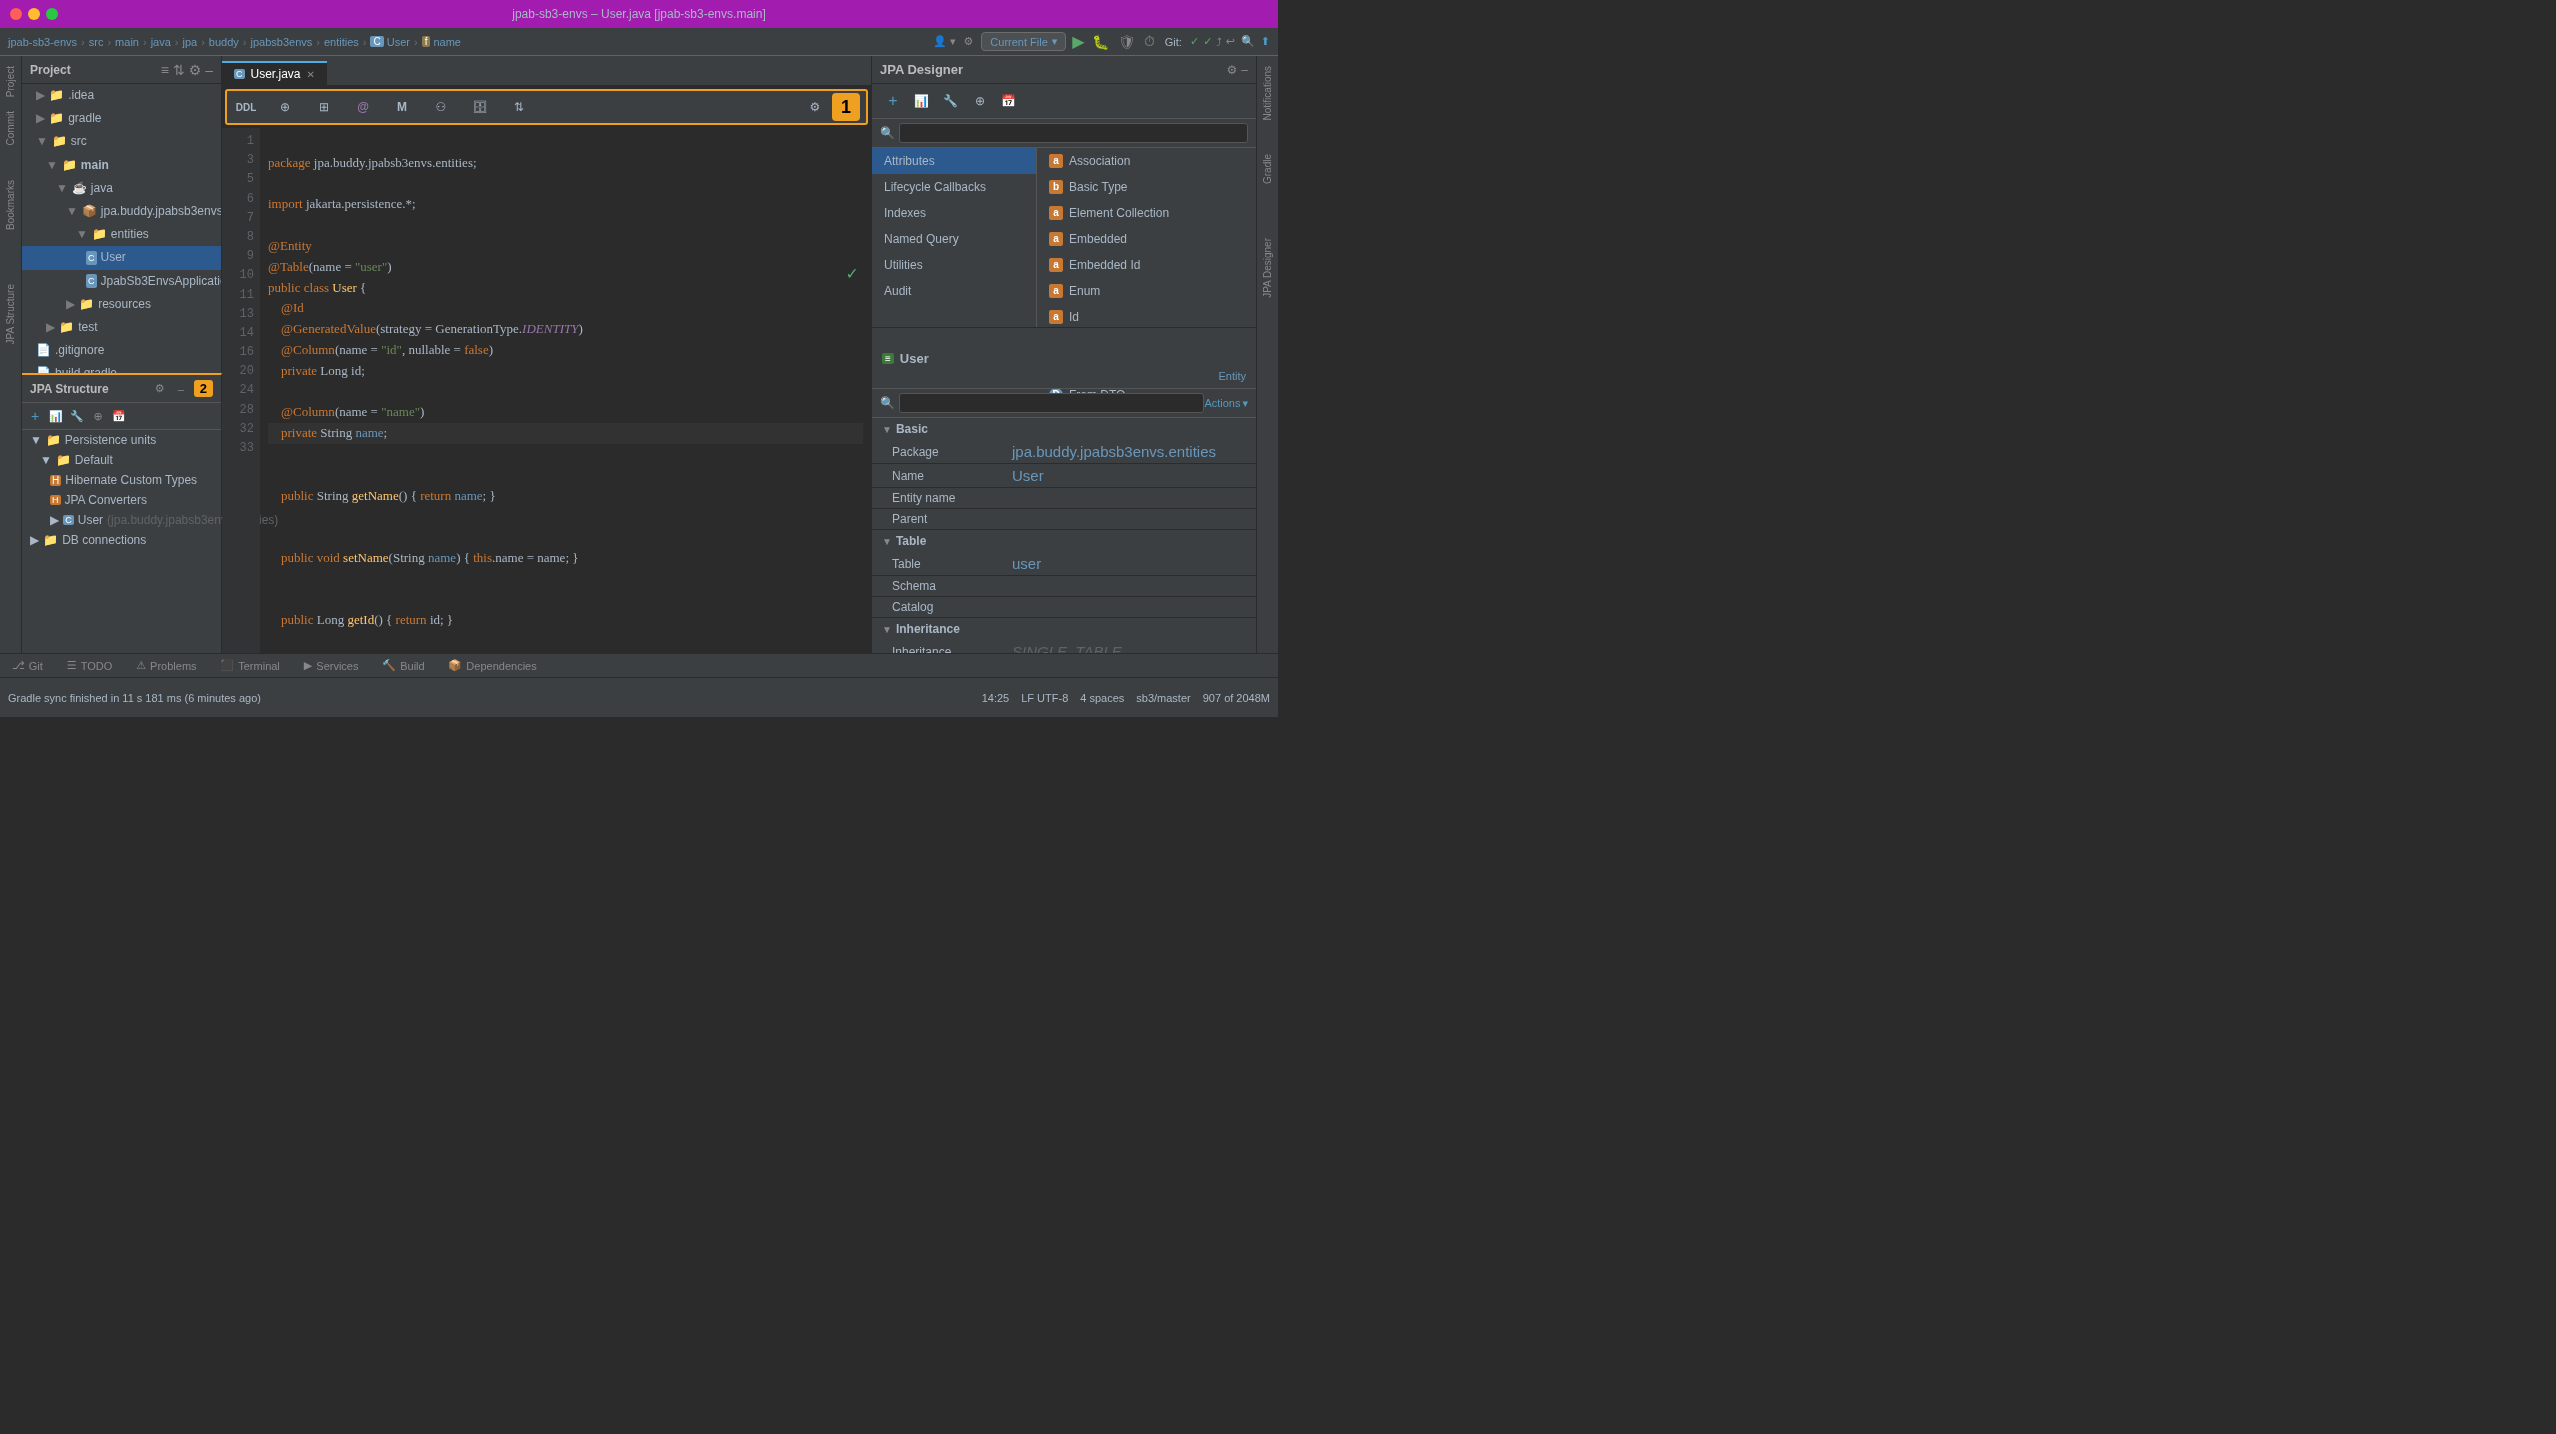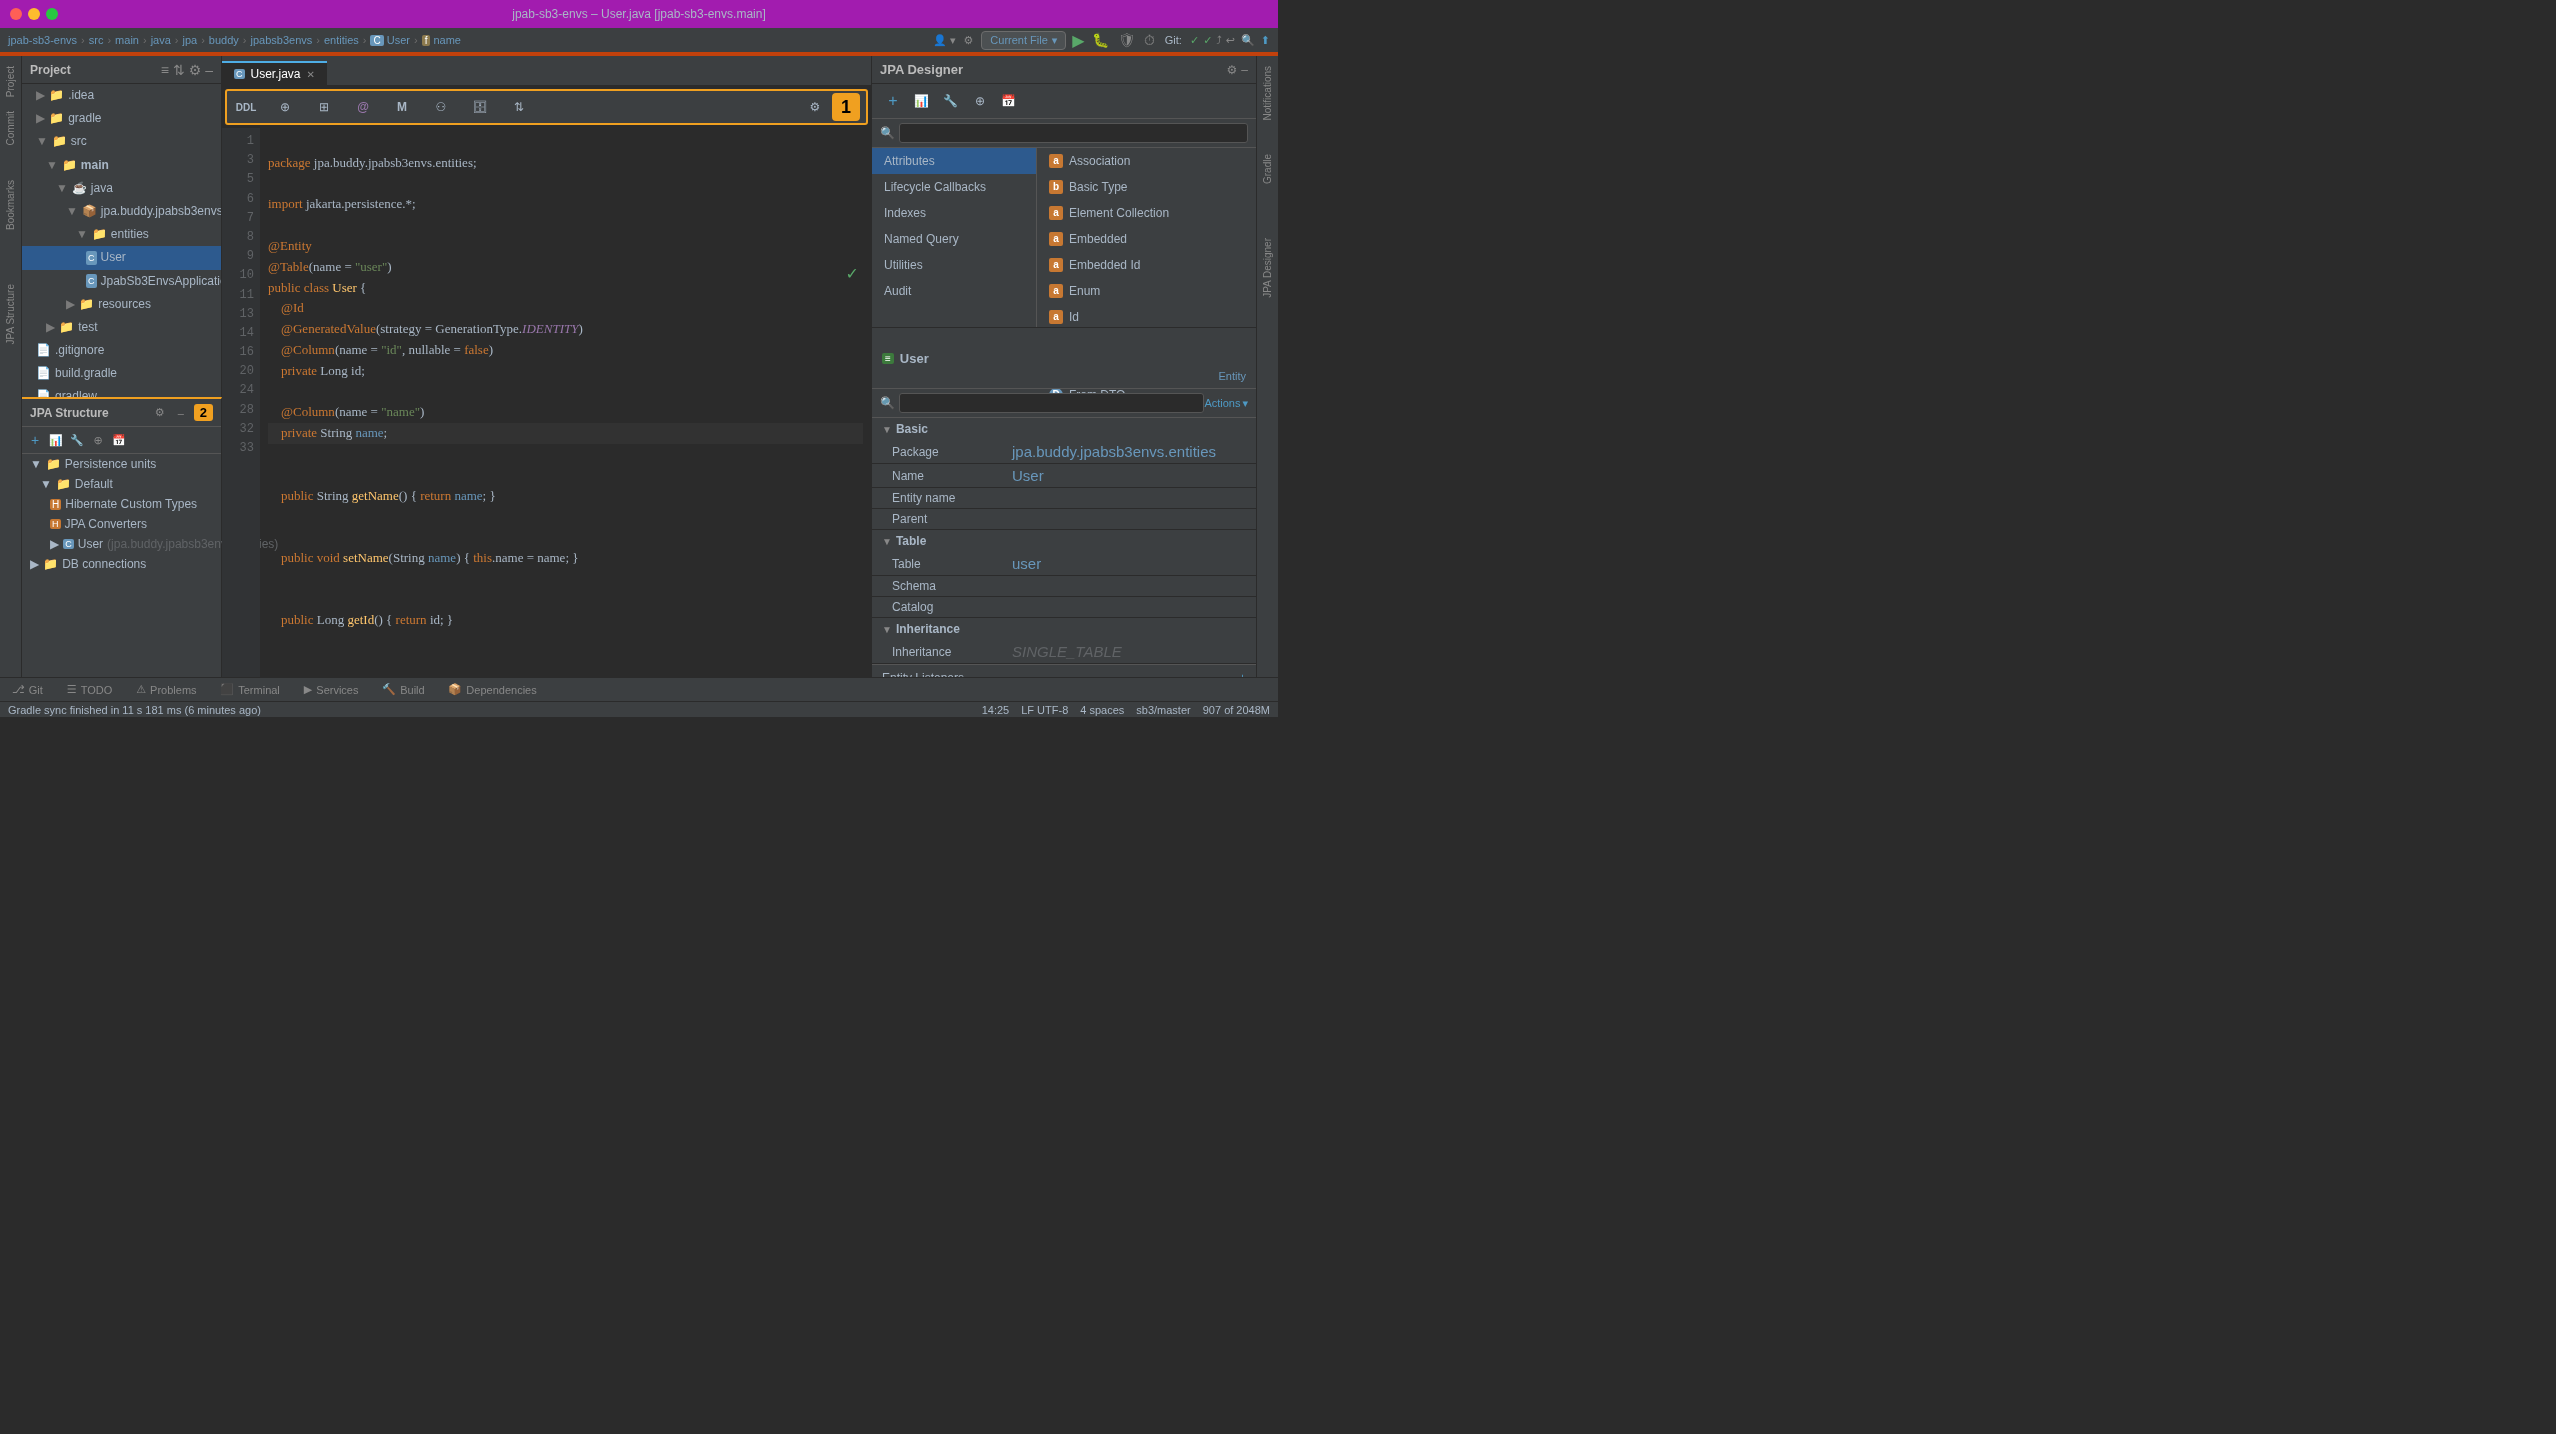--- a/index.html
+++ b/index.html
@@ -8,21 +8,21 @@
     
     #titlebar { background: #a21caf; height: 28px; display: flex; align-items: center; justify-content: center; position: relative; }
     #titlebar .traffic-lights { position: absolute; left: 10px; display: flex; gap: 6px; align-items: center; }
     .tl { width: 12px; height: 12px; border-radius: 50%; }
     .tl-red { background: #ff5f57; }
     .tl-yellow { background: #febc2e; }
     .tl-green { background: #28c840; }
     #titlebar .title { font-size: 12px; color: #a9b7c6; }
     
     
-    #breadcrumb { background: #3c3f41; height: 28px; display: flex; align-items: center; padding: 0 8px; gap: 4px; font-size: 11px; color: #a9b7c6; border-bottom: 4px solid #c2410c; }
+    #breadcrumb { background: #3c3f41; height: 28px; display: flex; align-items: center; padding: 0 8px; gap: 4px; font-size: 11px; color: #a9b7c6; border-bottom: 1px solid #c2410c; }
     #breadcrumb span { color: #6897bb; }
     #breadcrumb .sep { color: #6c6c6c; }
     .toolbar-right { margin-left: auto; display: flex; align-items: center; gap: 4px; }
     .current-file-btn { background: #4c5052; border: 1px solid #6c6c6c; border-radius: 4px; padding: 2px 8px; font-size: 11px; color: #a9b7c6; display: flex; align-items: center; gap: 4px; cursor: pointer; }
     
     
     #project-panel { width: 200px; background: #3c3f41; border-right: 1px solid #2b2b2b; display: flex; flex-direction: column; }
     #project-header { display: flex; align-items: center; padding: 4px 8px; border-bottom: 1px solid #2b2b2b; height: 28px; }
     #project-header .title { font-size: 12px; font-weight: bold; color: #bbb; flex: 1; }
     #project-header .actions { display: flex; gap: 4px; }
@@ -72,21 +72,21 @@
     .property-row { display: flex; align-items: center; padding: 3px 20px; border-bottom: 1px solid #2b2b2b; }
     .property-label { color: #a9b7c6; font-size: 12px; width: 120px; }
     .property-value { color: #6897bb; font-size: 15px; flex: 1; }
     .property-value.placeholder { color: #606366; font-style: italic; }
     
     
     #bottom-tabs { height: 24px; background: #3c3f41; display: flex; align-items: center; border-top: 1px solid #2b2b2b; }
     .bottom-tab { padding: 2px 12px; font-size: 11px; cursor: pointer; color: #888; display: flex; align-items: center; gap: 4px; }
     
     
-    #statusbar { height: 16px; background: #3c3f41; display: flex; align-items: center; padding: 0 8px; font-size: 11px; color: #a9b7c6; border-top: 1px solid #2b2b2b; }
+    #statusbar { height: 40px; background: #3c3f41; display: flex; align-items: center; padding: 0 8px; font-size: 11px; color: #a9b7c6; border-top: 1px solid #2b2b2b; }
     .status-left { flex: 1; }
     .status-right { display: flex; align-items: center; gap: 12px; }
     
     
     #left-vtabs { width: 22px; background: #3c3f41; border-right: 1px solid #2b2b2b; display: flex; flex-direction: column; align-items: center; gap: 2px; padding-top: 4px; }
     
     
     #right-vtabs { width: 22px; background: #3c3f41; border-left: 1px solid #2b2b2b; display: flex; flex-direction: column; align-items: center; gap: 2px; padding-top: 4px; }
     .vtab { writing-mode: vertical-rl; text-orientation: mixed; font-size: 10px; color: #888; cursor: pointer; padding: 6px 2px; transform: rotate(180deg); }
     

